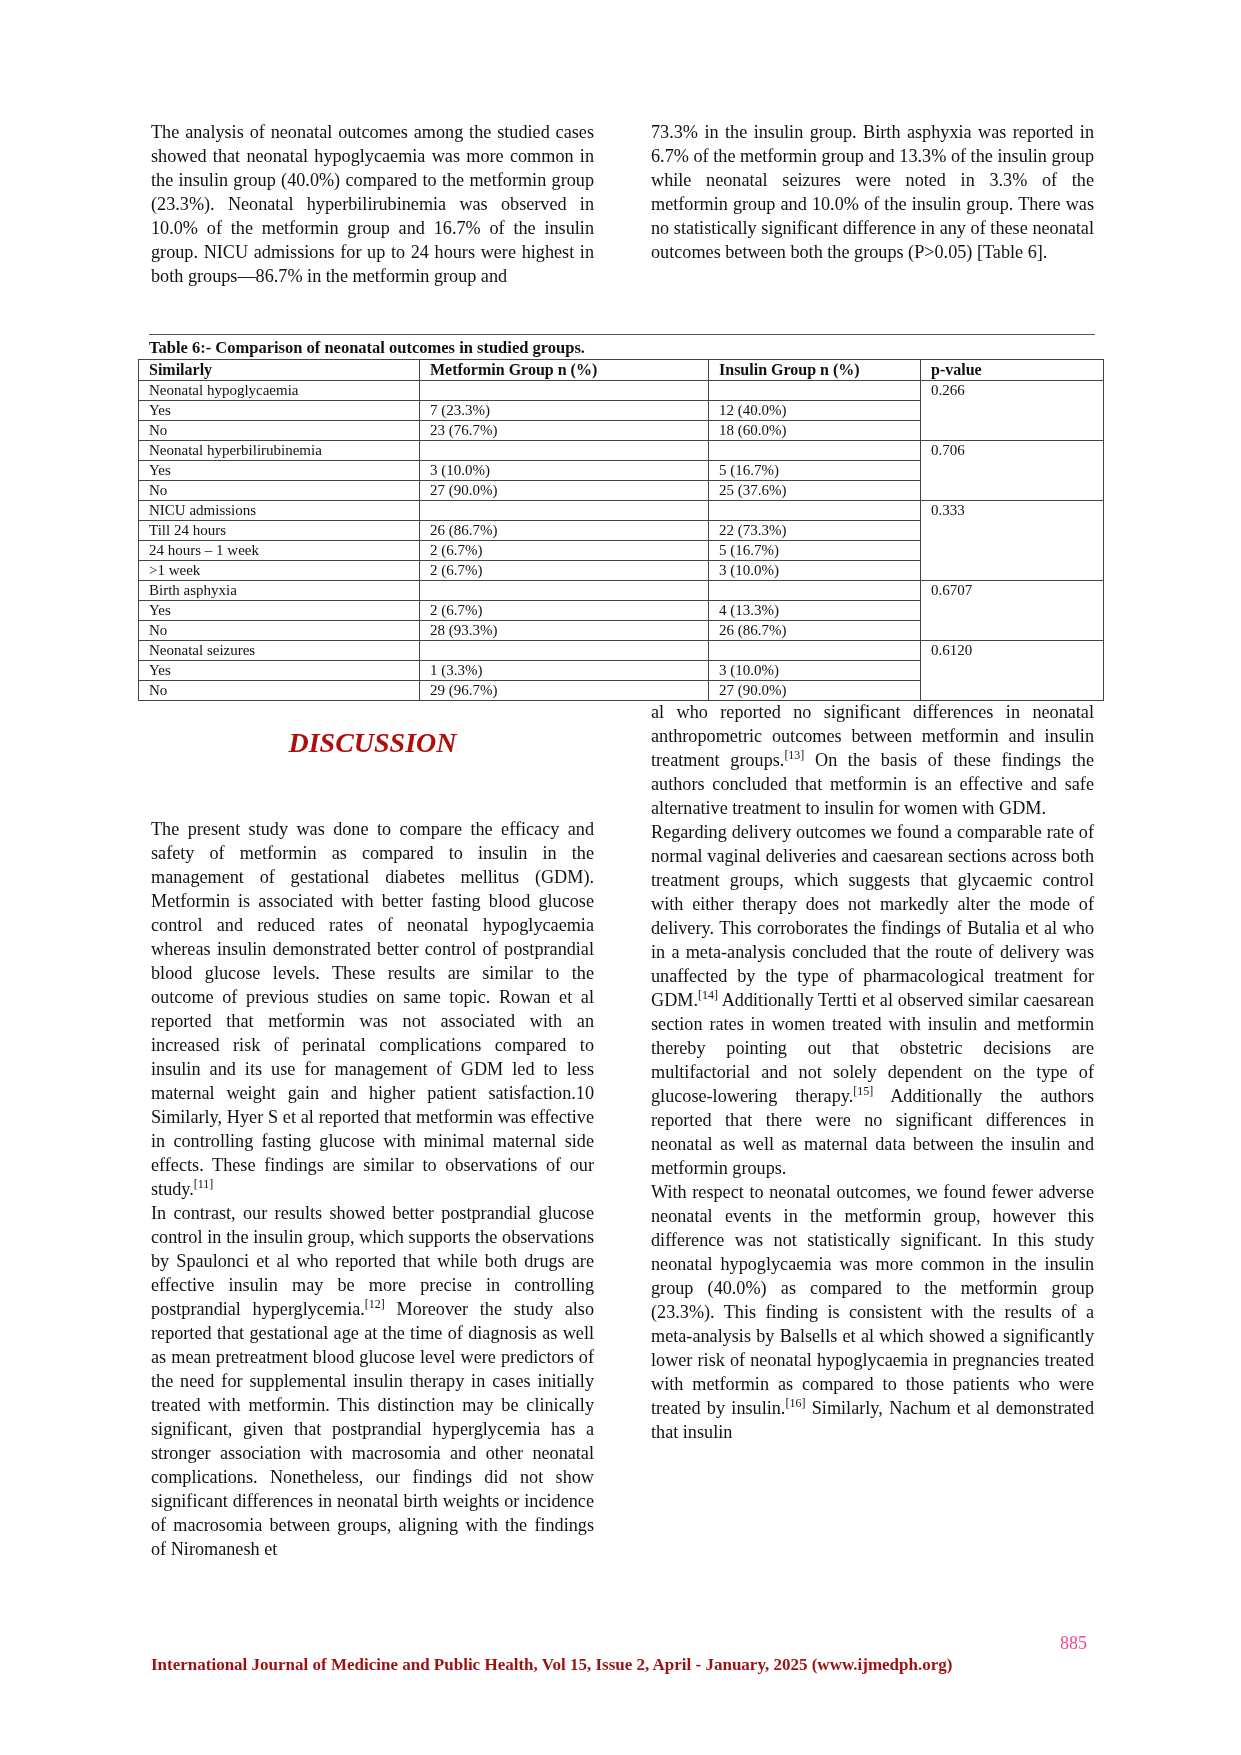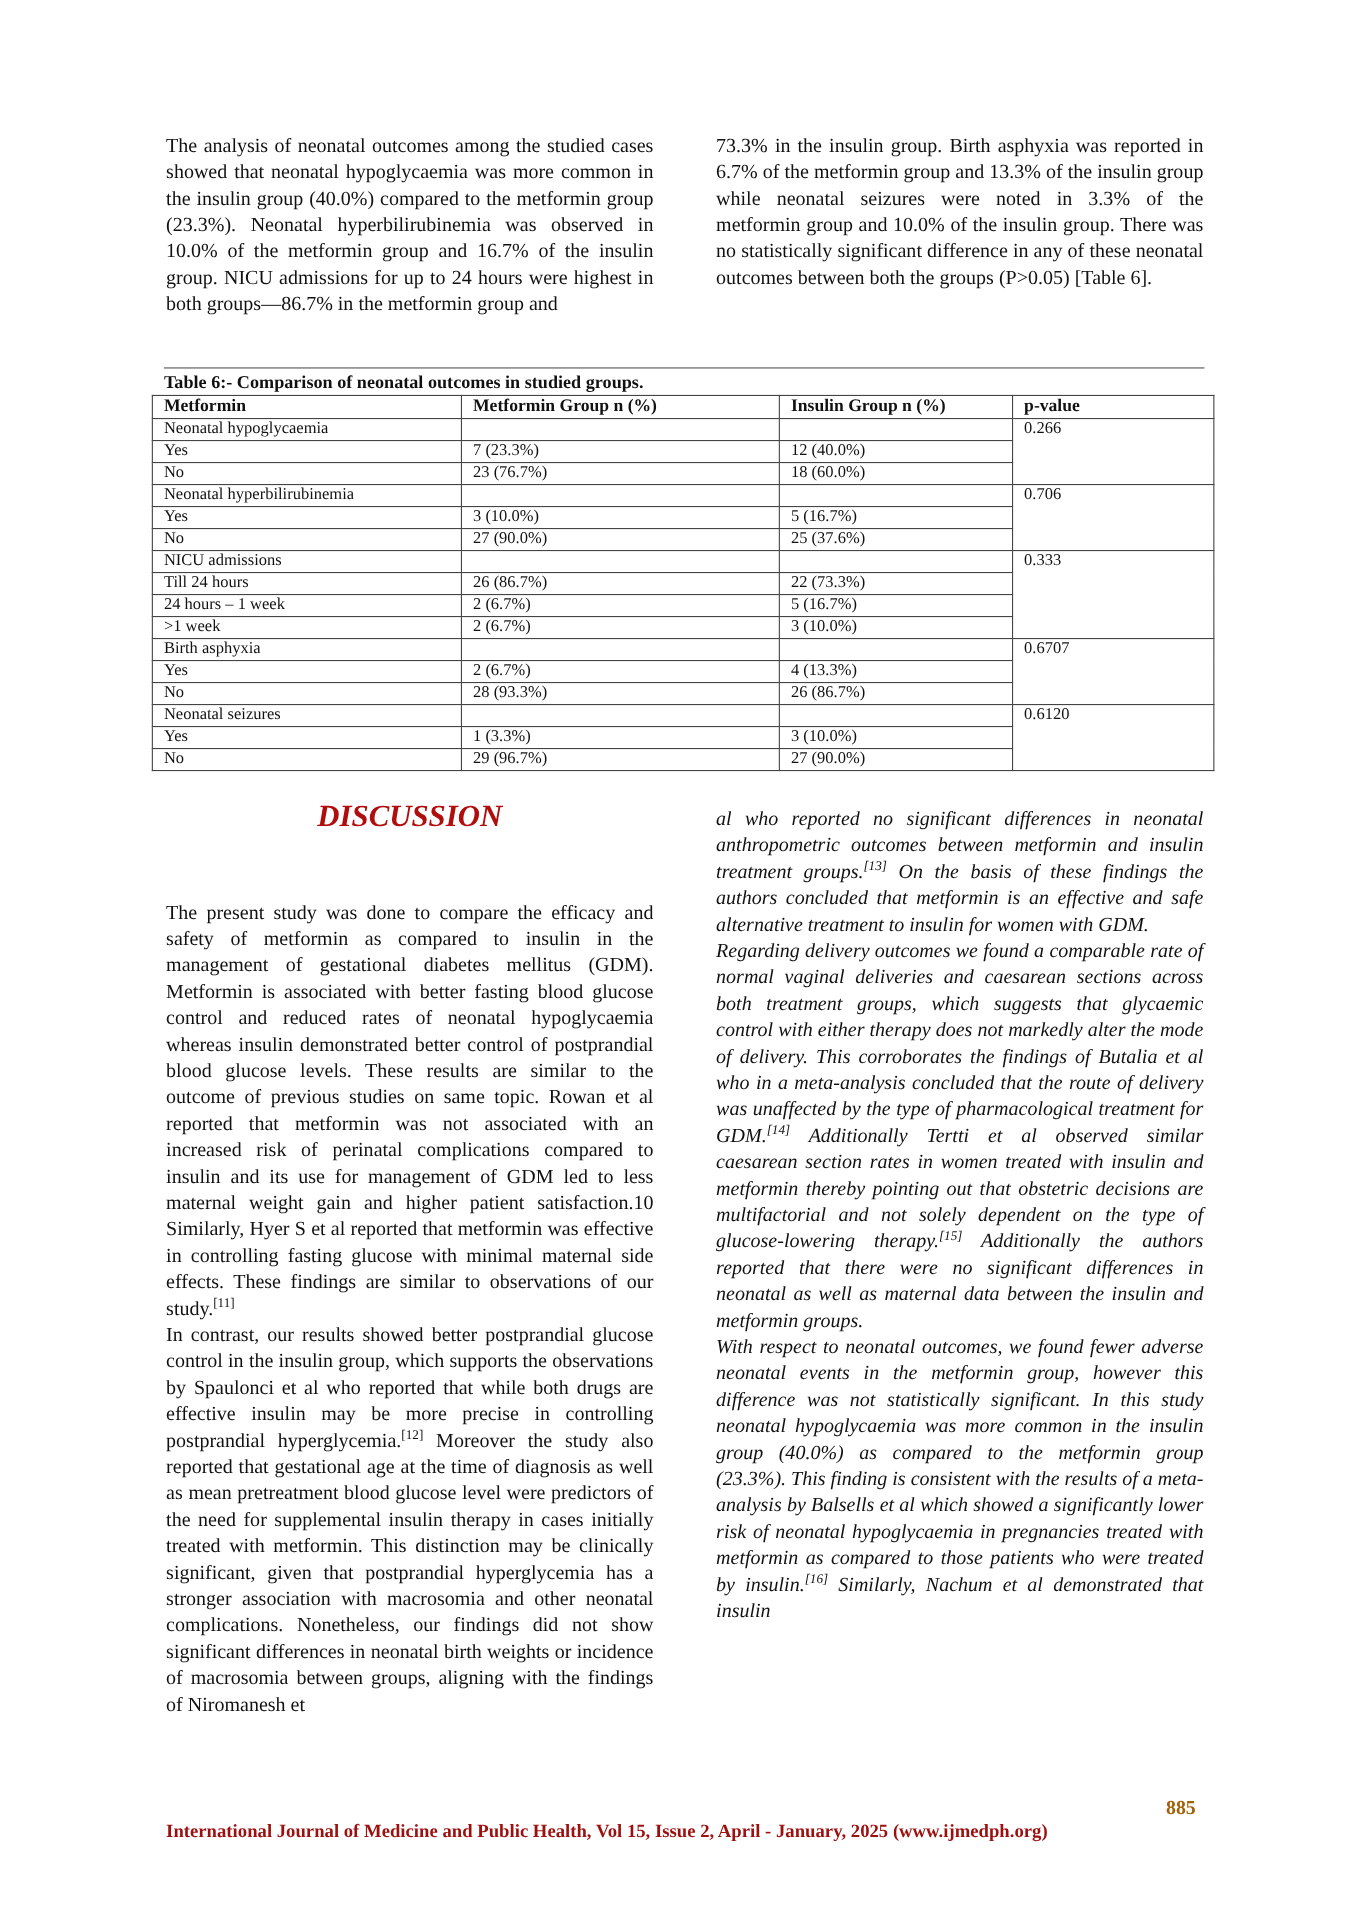--- a/index.html
+++ b/index.html
@@ -4,56 +4,56 @@
 <style>
   html, body { margin: 0; padding: 0; background: #ffffff; }
   body { width: 1241px; height: 1755px; position: relative; overflow: hidden;
          font-family: "Liberation Serif", serif; color: #111; }
   .col { position: absolute; width: 443px; font-size: 18.2px; line-height: 24px;
          text-align: justify; }
   .col p { margin: 0; }
   #col-top-left { left: 151px; top: 120px; }
   #col-top-right { left: 651px; top: 120px; }
   #col-bot-left { left: 151px; top: 817px; }
-  #col-bot-right { left: 651px; top: 732px; font-style: italic; }
+  #col-bot-right { left: 651px; top: 700px; }
   sup { font-size: 12px; line-height: 0; vertical-align: super; }
   .rule { position: absolute; left: 149px; width: 946px; top: 334px; height: 0;
           border-top: 1.5px solid #555; }
   .table-caption { position: absolute; left: 149px; top: 338px; font-weight: bold;
           font-size: 16.5px; line-height: 20px; }
   table.t6 { position: absolute; left: 138px; top: 359px; width: 966px;
           border-collapse: collapse; font-size: 15px; }
   table.t6 td, table.t6 th { border: 1.4px solid #444; padding: 0 10px; height: 19px;
           line-height: 19px; text-align: left; vertical-align: top; white-space: nowrap; }
   table.t6 th { font-weight: bold; font-size: 16px; height: 20px; line-height: 20px; }
   .c1 { width: 260px; } .c2 { width: 268px; } .c3 { width: 191px; margin-left: 28px; }
   .heading { position: absolute; left: 151px; width: 443px; top: 730px; text-align: center;
           color: #b00d0d; font-weight: bold; font-size: 28px; line-height: 26px; font-style: italic; }
-  .page-num { position: absolute; left: 1060px; top: 1633px; color: #a16207; font-weight: bold;
+  .page-num { position: absolute; left: 1060px; top: 1633px; color: #ec4899; font-weight: normal;
           font-size: 18px; }
   .footer { position: absolute; left: 151px; top: 1655px; color: #9c1010; font-weight: bold;
           font-size: 17px; white-space: nowrap; }
 </style>
 </head>
 <body>
 
 <div class="col" id="col-top-left">
   <p>The analysis of neonatal outcomes among the studied cases showed that neonatal hypoglycaemia was more common in the insulin group (40.0%) compared to the metformin group (23.3%). Neonatal hyperbilirubinemia was observed in 10.0% of the metformin group and 16.7% of the insulin group. NICU admissions for up to 24 hours were highest in both groups—86.7% in the metformin group and</p>
 </div>
 <div class="col" id="col-top-right">
   <p>73.3% in the insulin group. Birth asphyxia was reported in 6.7% of the metformin group and 13.3% of the insulin group while neonatal seizures were noted in 3.3% of the metformin group and 10.0% of the insulin group. There was no statistically significant difference in any of these neonatal outcomes between both the groups (P&gt;0.05) [Table 6].</p>
 </div>
 
 <div class="rule"></div>
 <div class="table-caption">Table 6:- Comparison of neonatal outcomes in studied groups.</div>
 
 <table class="t6" id="t6">
   <thead>
     <tr>
-      <th class="c1">Metformin</th>
+      <th class="c1">Similarly</th>
       <th class="c2">Metformin Group n (%)</th>
       <th class="c3">Insulin Group n (%)</th>
       <th>p-value</th>
     </tr>
   </thead>
   <tbody id="t6-body">
       <tr>
         <td>Neonatal hypoglycaemia</td>
         <td></td>
         <td></td>

